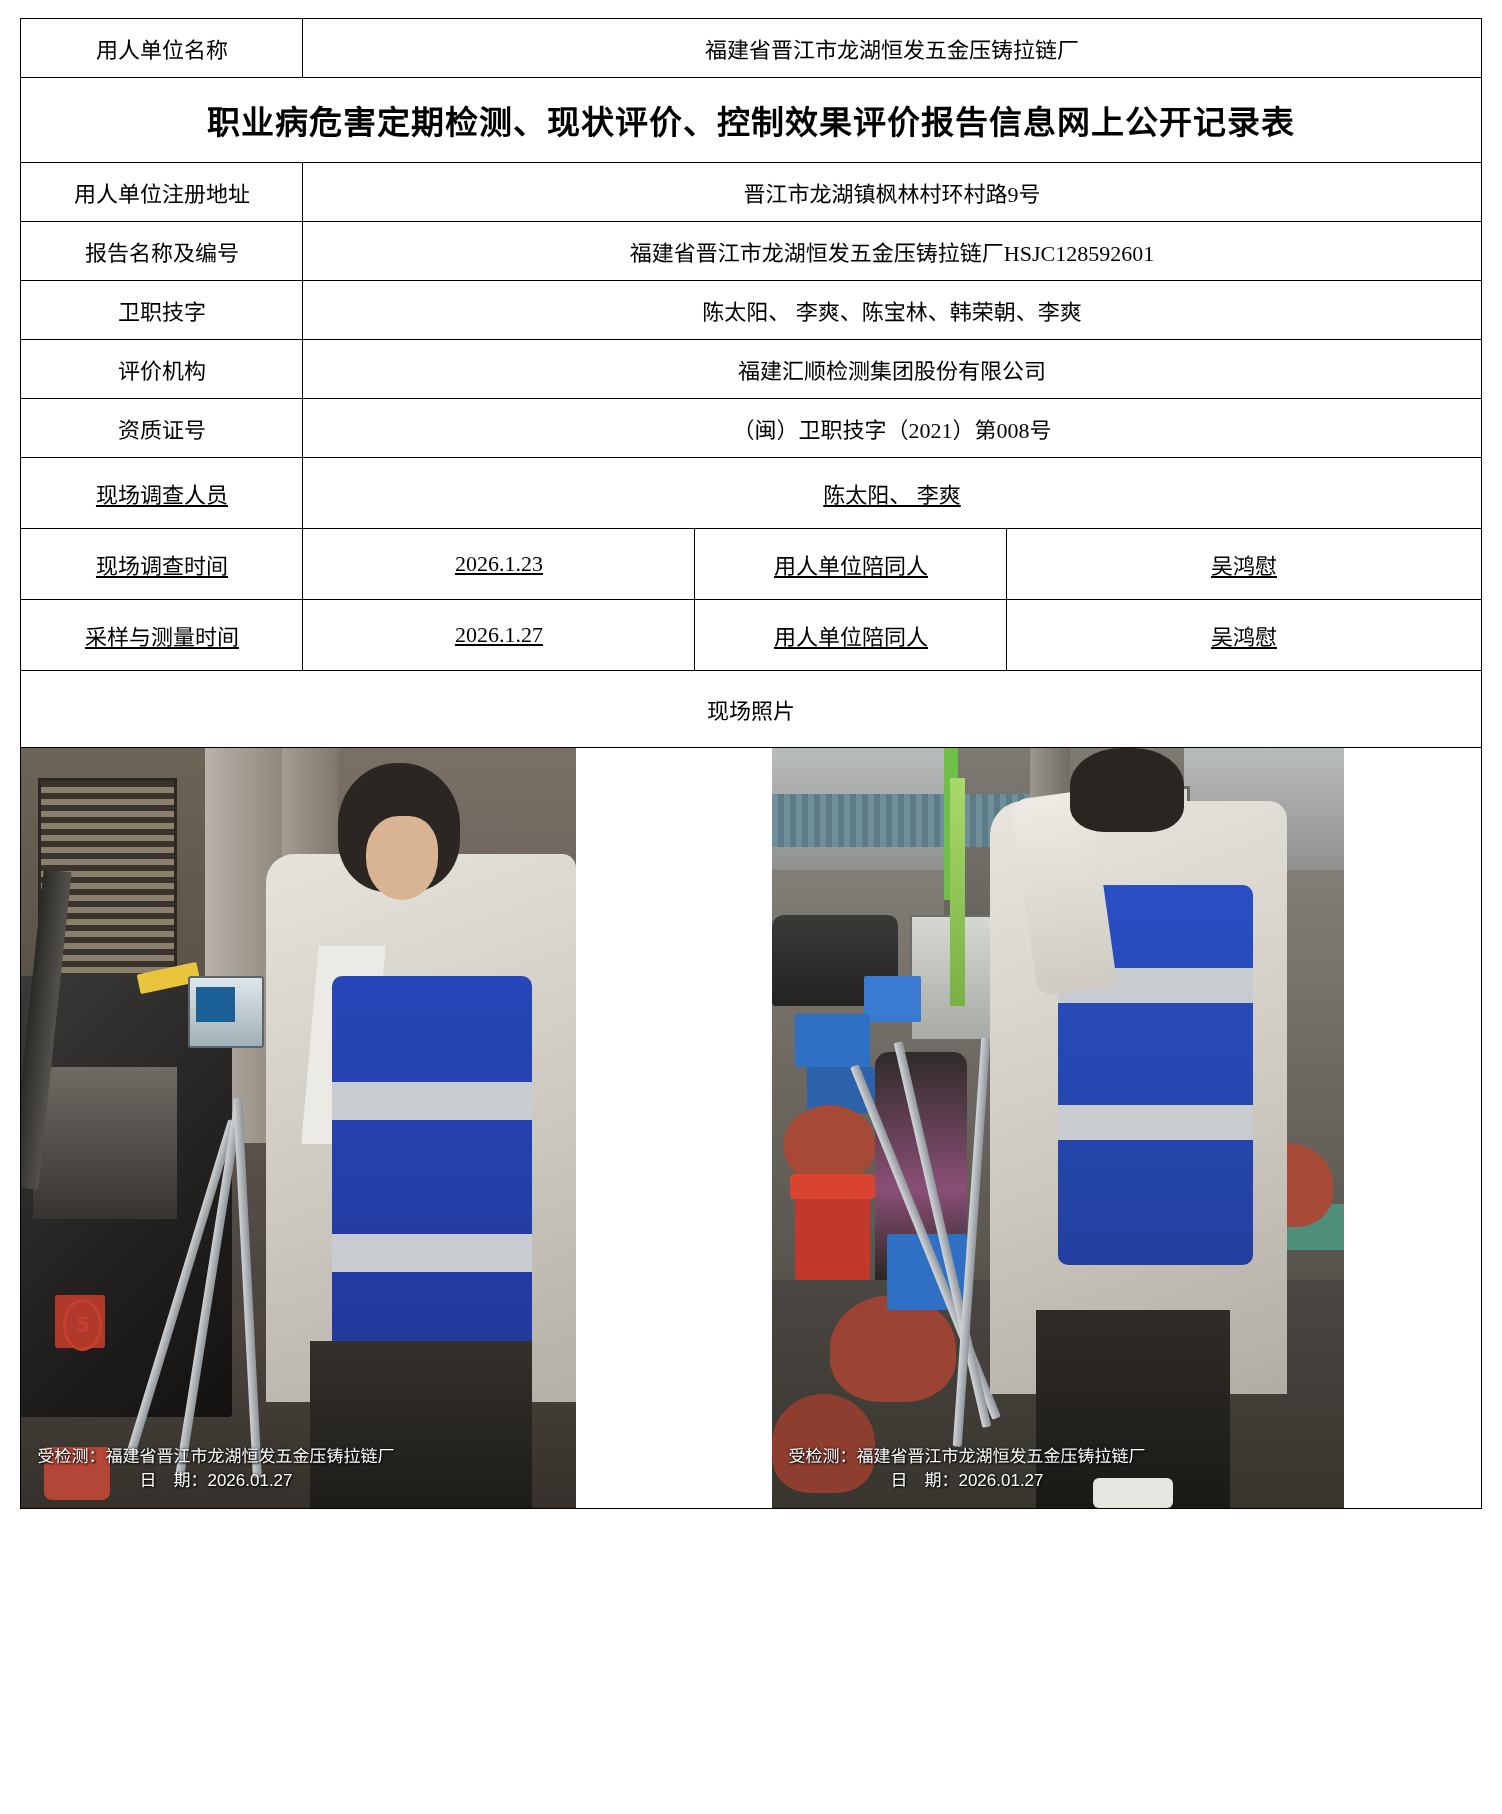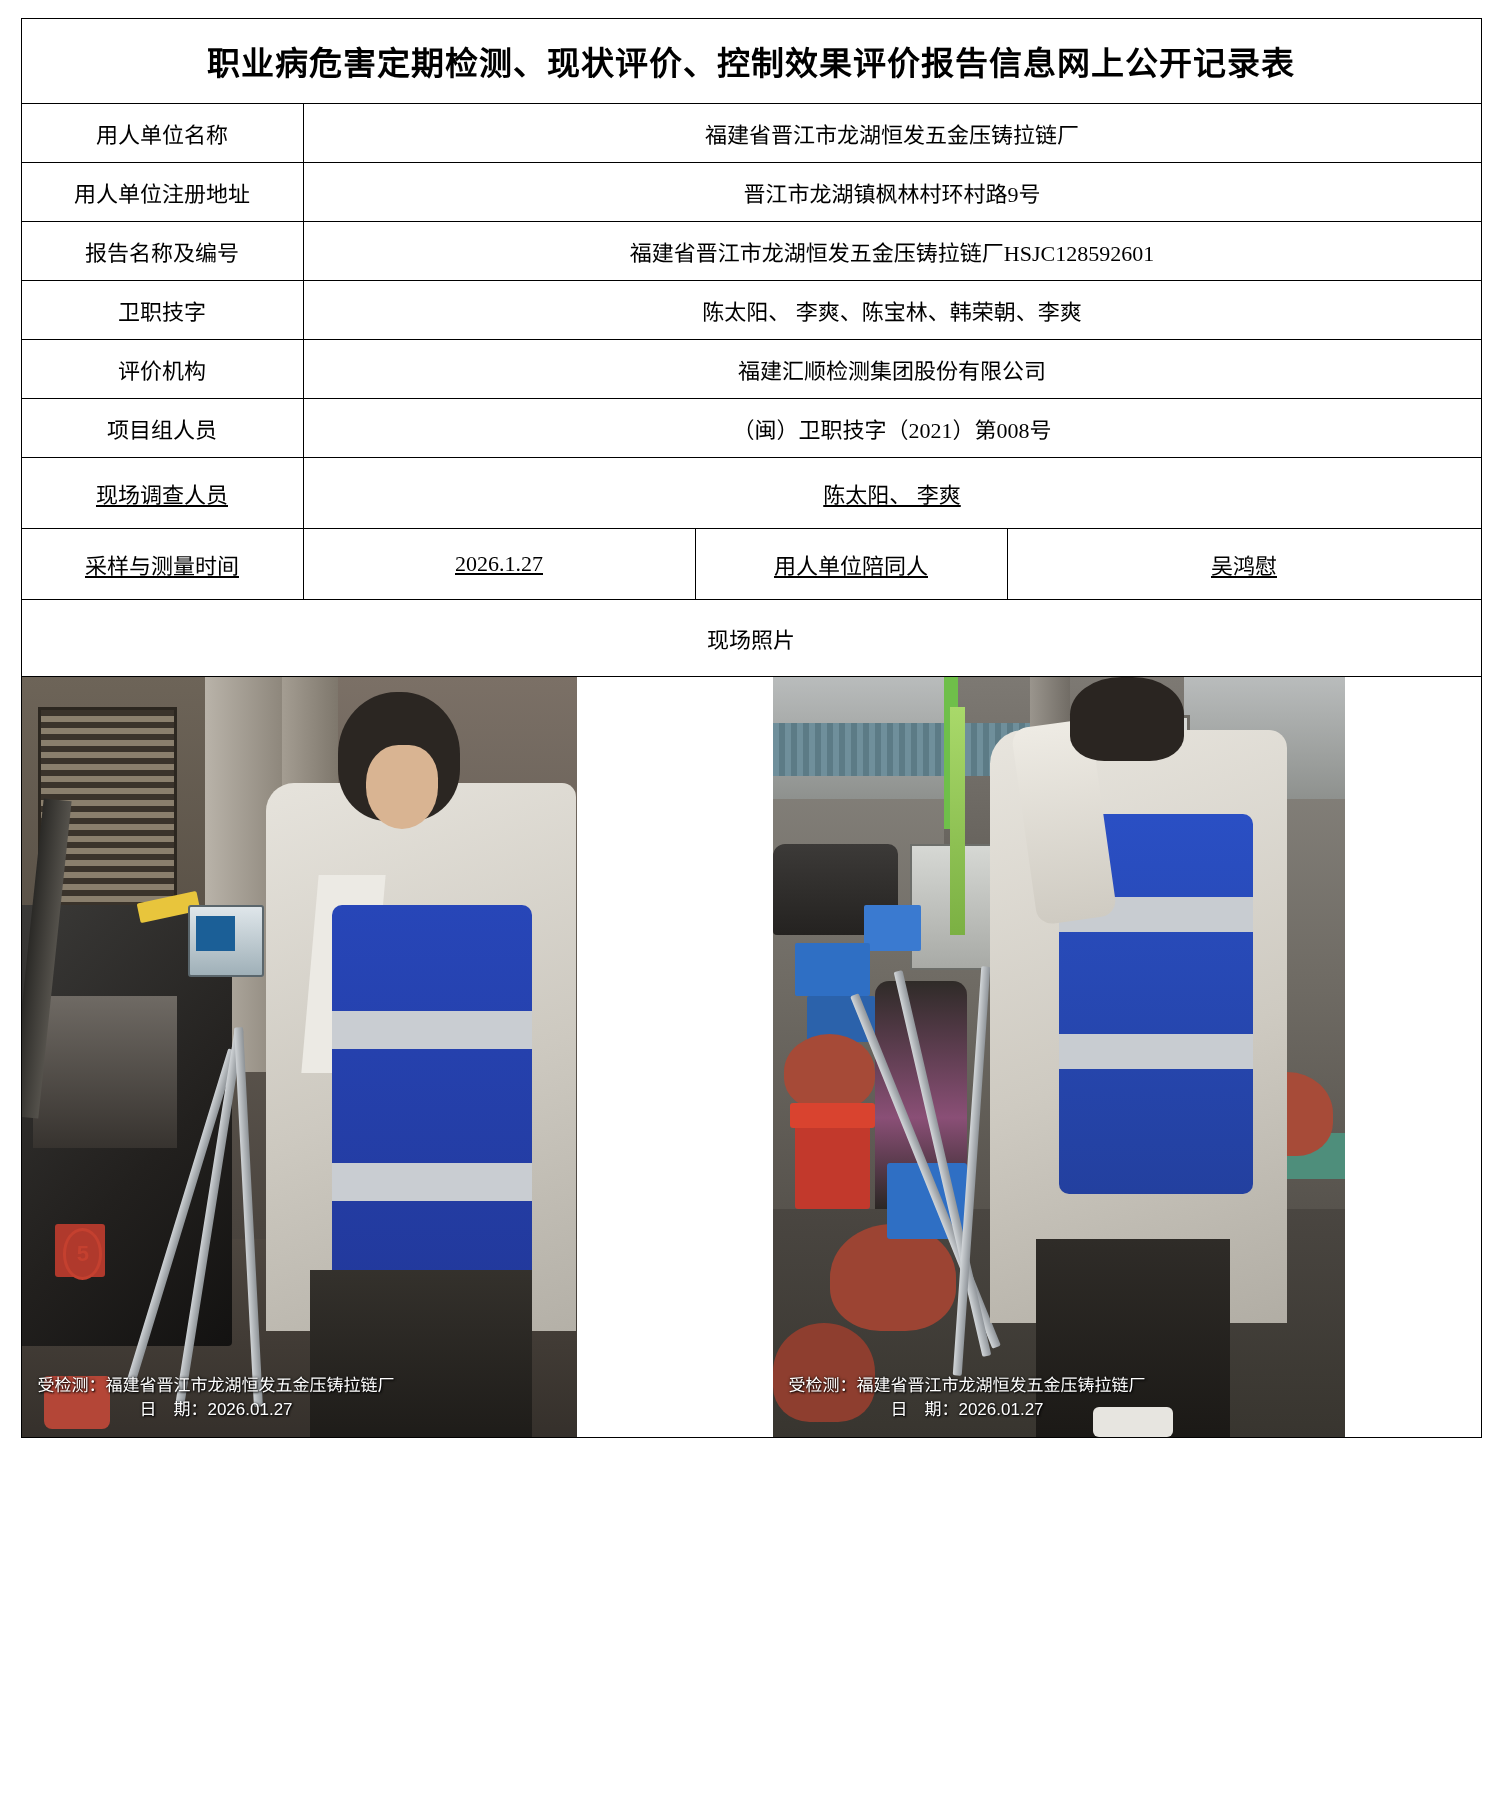--- a/index.html
+++ b/index.html
@@ -346,29 +346,29 @@
 <div class="page">
   <table class="form">
     <colgroup>
       <col style="width:282px">
       <col style="width:392px">
       <col style="width:312px">
       <col style="width:474px">
     </colgroup>
     <tbody>
       <tr>
-        <td class="title-cell" colspan="4">职业病危害定期检测、现状评价、控制效果评价报告信息网上公开记录表</td>
-      </tr>
-
-      <tr>
         <td class="label-cell">用人单位名称</td>
         <td class="value-cell" colspan="3">福建省晋江市龙湖恒发五金压铸拉链厂</td>
       </tr>
 
       <tr>
+        <td class="title-cell" colspan="4">职业病危害定期检测、现状评价、控制效果评价报告信息网上公开记录表</td>
+      </tr>
+
+      <tr>
         <td class="label-cell">用人单位注册地址</td>
         <td class="value-cell" colspan="3">晋江市龙湖镇枫林村环村路9号</td>
       </tr>
 
 
       <tr>
         <td class="label-cell">报告名称及编号</td>
         <td class="value-cell" colspan="3">福建省晋江市龙湖恒发五金压铸拉链厂HSJC128592601</td>
       </tr>
 
@@ -376,29 +376,35 @@
         <td class="label-cell">卫职技字</td>
         <td class="value-cell" colspan="3">陈太阳、 李爽、陈宝林、韩荣朝、李爽</td>
       </tr>
 
       <tr>
         <td class="label-cell">评价机构</td>
         <td class="value-cell" colspan="3">福建汇顺检测集团股份有限公司</td>
       </tr>
 
       <tr>
-        <td class="label-cell">项目组人员</td>
+        <td class="label-cell">资质证号</td>
         <td class="value-cell" colspan="3">（闽）卫职技字（2021）第008号</td>
       </tr>
 
       <tr class="row-tall">
         <td class="label-cell">现场调查人员</td>
         <td class="value-cell" colspan="3">陈太阳、 李爽</td>
       </tr>
 
+      <tr class="row-tall">
+        <td class="label-cell">现场调查时间</td>
+        <td class="value-cell">2026.1.23</td>
+        <td class="value-cell">用人单位陪同人</td>
+        <td class="value-cell">吴鸿慰</td>
+      </tr>
 
 
       <tr class="row-tall">
         <td class="label-cell">采样与测量时间</td>
         <td class="value-cell">2026.1.27</td>
         <td class="value-cell">用人单位陪同人</td>
         <td class="value-cell">吴鸿慰</td>
       </tr>
 
       <tr>

